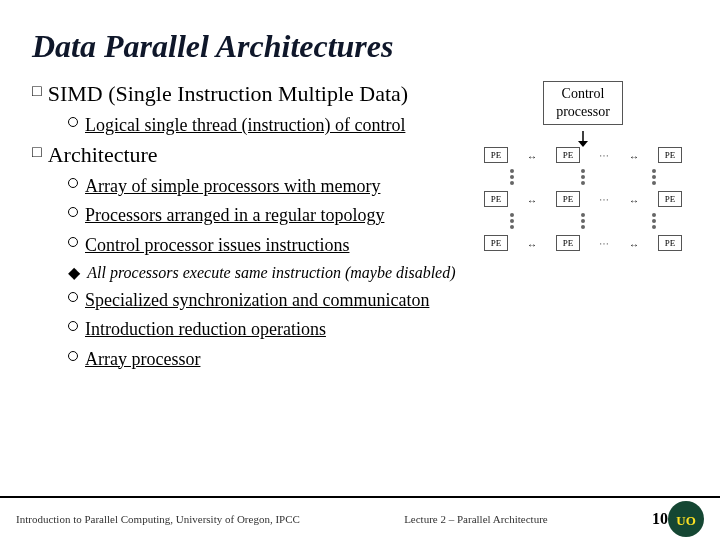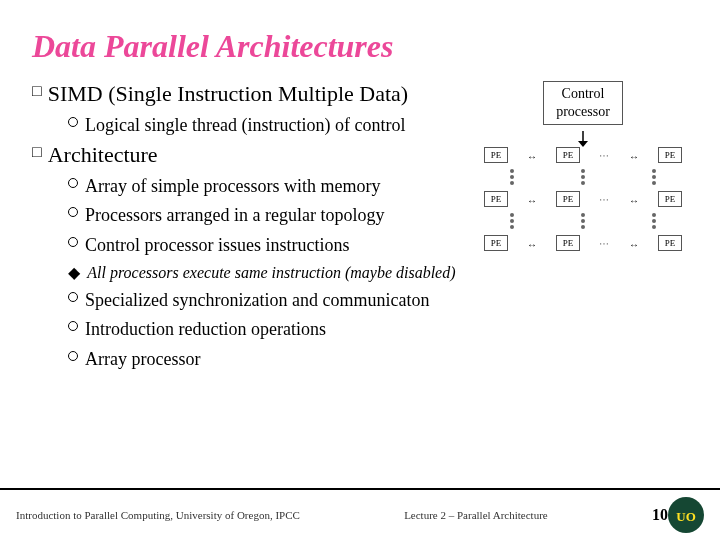--- a/index.html
+++ b/index.html
@@ -16,21 +16,21 @@
       height: 540px;
       padding: 28px 32px 20px 32px;
       display: flex;
       flex-direction: column;
     }
     .title {
       font-size: 32px;
       font-style: italic;
       font-weight: bold;
       margin-bottom: 16px;
-      color: #ec4899;
+      color: #0f172a;
     }
     .bullet-l1 {
       display: flex;
       align-items: flex-start;
       margin-bottom: 6px;
     }
     .bullet-l1 .bullet-icon {
       font-size: 16px;
       margin-right: 6px;
       margin-top: 1px;
@@ -41,20 +41,21 @@
     }
     .sub-bullets {
       margin-left: 36px;
       margin-top: 4px;
       margin-bottom: 4px;
     }
     .sub-bullet {
       display: flex;
       align-items: flex-start;
       margin-bottom: 4px;
+      text-decoration: underline;
     }
     .sub-bullet .circle {
       width: 10px;
       height: 10px;
       border-radius: 50%;
       border: 1.5px solid #000;
       margin-right: 7px;
       margin-top: 4px;
       flex-shrink: 0;
       background: transparent;
@@ -131,21 +132,21 @@
       border-radius: 50%;
       background: #666;
     }
 
     
     .footer {
       position: absolute;
       bottom: 0;
       left: 0;
       right: 0;
-      height: 52px;
+      height: 44px;
       border-top: 2px solid #000;
       display: flex;
       align-items: center;
       justify-content: space-between;
       padding: 4px 16px;
       background: #fff;
     }
     .footer-left {
       font-size: 11px;
       color: #333;

